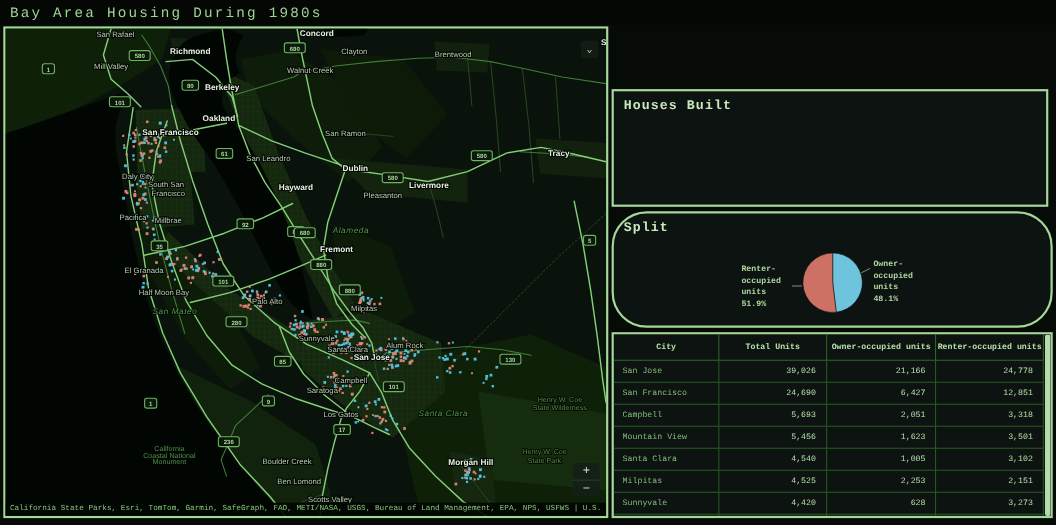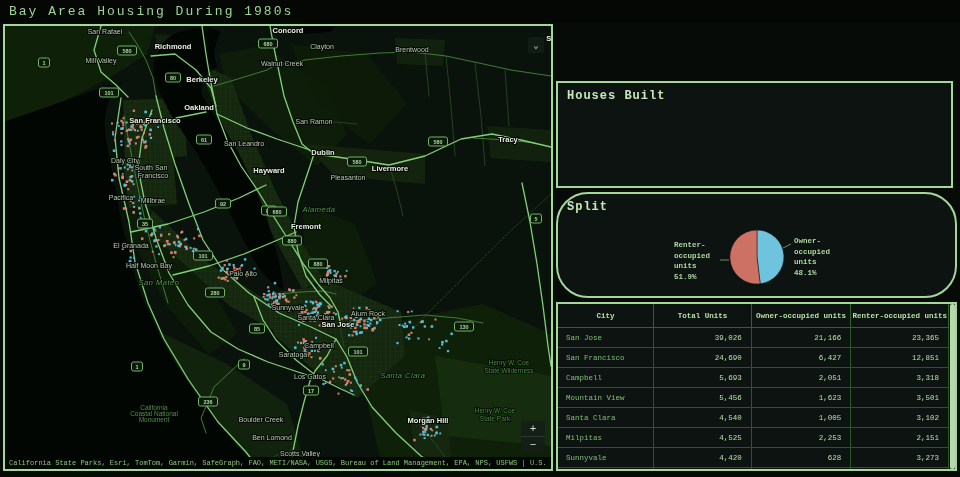--- a/index.html
+++ b/index.html
@@ -876,21 +876,21 @@
             <th>Total Units</th>
             <th>Owner-occupied units</th>
             <th>Renter-occupied units</th>
           </tr>
         </thead>
       <tbody id="units-tbody">
           <tr>
             <td class="c0">San Jose</td>
             <td class="num">39,026</td>
             <td class="num">21,166</td>
-            <td class="num">23,365</td>
+            <td class="num">24,778</td>
           </tr>
           <tr>
             <td class="c0">San Francisco</td>
             <td class="num">24,690</td>
             <td class="num">6,427</td>
             <td class="num">12,851</td>
           </tr>
           <tr>
             <td class="c0">Campbell</td>
             <td class="num">5,693</td>

